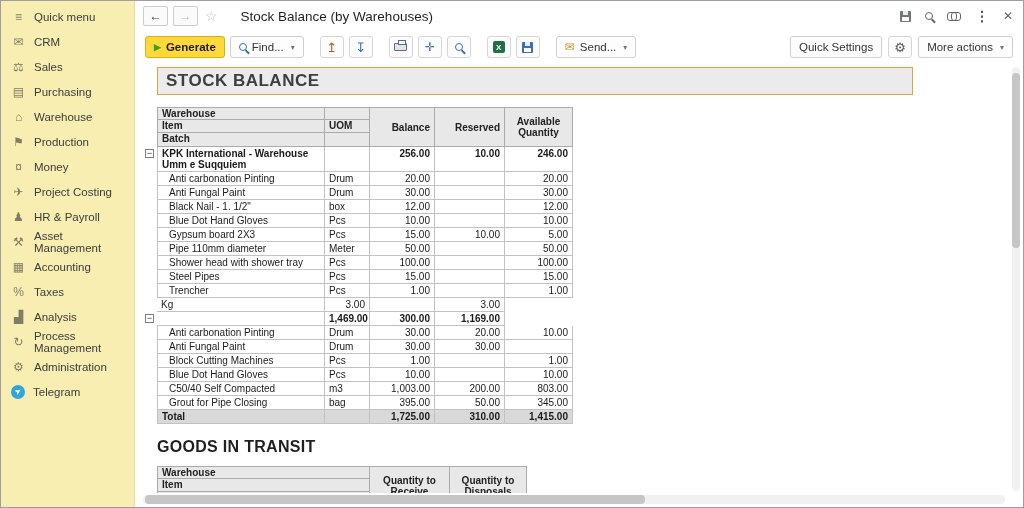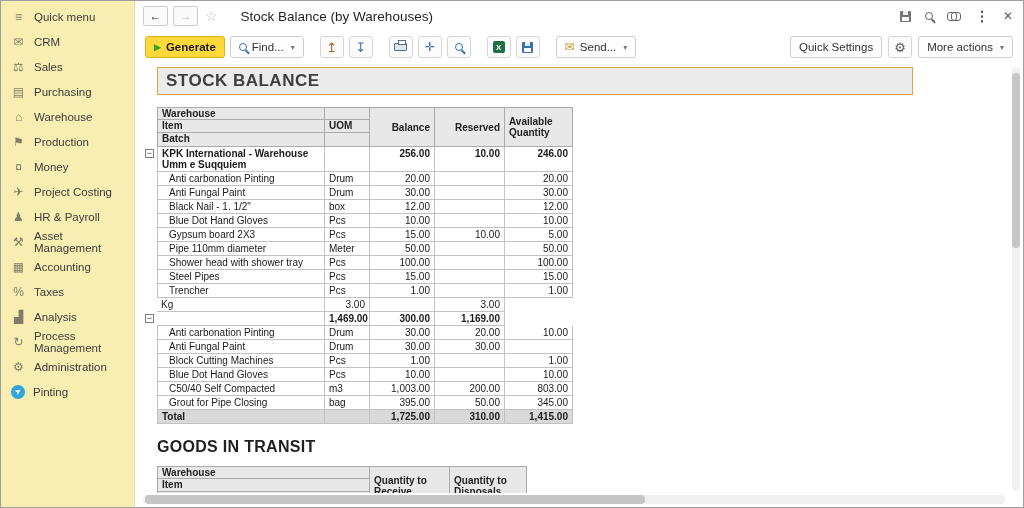--- a/index.html
+++ b/index.html
@@ -63,21 +63,21 @@
 
   .title-box { margin:2px 0 12px 12px; width:756px; border:1px solid var(--title-border,#dca63f); background:#ebebeb; padding:3px 8px; }
   .title-box h1 { margin:0; font-size:17px; font-weight:bold; letter-spacing:0.5px; color:#3e3e3e; }
   .h2 { margin:14px 0 10px 12px; font-size:16px; font-weight:bold; color:#1f1f1f; letter-spacing:0.3px; }
 
   .sheet-header { display:grid; grid-template-columns:12px 168px 45px 65px 70px 68px; grid-template-rows:13px 13px 14px; }
   .sheet-header.transit { grid-template-columns:12px 213px 80px 77px; }
   .hcell { background:var(--header-bg,#e8e8e8); border-right:1px solid #ababab; border-bottom:1px solid #ababab; font-size:10px; font-weight:bold; color:#222; padding:0 4px; line-height:12px; }
   .hcell.top { border-top:1px solid #ababab; }
   .hcell.left { border-left:1px solid #ababab; }
-  .hspan { display:flex; align-items:center; justify-content:flex-end; text-align:left; line-height:11px; padding:18px 4px; }
+  .hspan { display:flex; align-items:center; justify-content:flex-end; text-align:center; line-height:11px; padding:18px 4px; }
 
   .srow { display:grid; grid-template-columns:12px 168px 45px 65px 70px 68px; }
   .cell { border-right:1px solid var(--grid-line,#c2c2c2); border-bottom:1px solid var(--grid-line,#c2c2c2); background:#fff; font-size:10px; color:#1a1a1a; padding:1px 4px; line-height:11px; min-height:12px; }
   .cell.name { border-left:1px solid var(--grid-line,#c2c2c2); }
   .cell.indent { padding-left:11px; }
   .num { text-align:right; white-space:nowrap; }
   .bold { font-weight:bold; }
   .total-row .cell { background:var(--total-bg,#d9d9d9); font-weight:bold; }
   .gutter { padding-top:2px; }
   .exp { display:block; width:9px; height:9px; border:1px solid #7d7d7d; background:#fff; color:#333; font-size:9px; line-height:7px; text-align:center; cursor:pointer; }
@@ -149,21 +149,21 @@
       <div class="side-item">
         <span class="ic">↻</span>
         <span class="lbl">Process Management</span>
       </div>
       <div class="side-item">
         <span class="ic">⚙</span>
         <span class="lbl">Administration</span>
       </div>
       <div class="side-item telegram">
         <span class="ic"><span>➤</span></span>
-        <span class="lbl">Pinting</span>
+        <span class="lbl">Telegram</span>
       </div>
     </aside>
 
   <div class="main">
 
     <div class="titlebar">
       <span class="nav-btn">←</span>
       <span class="nav-btn disabled">→</span>
       <span class="star">☆</span>
       <span class="title-text">Stock Balance (by Warehouses)</span>

